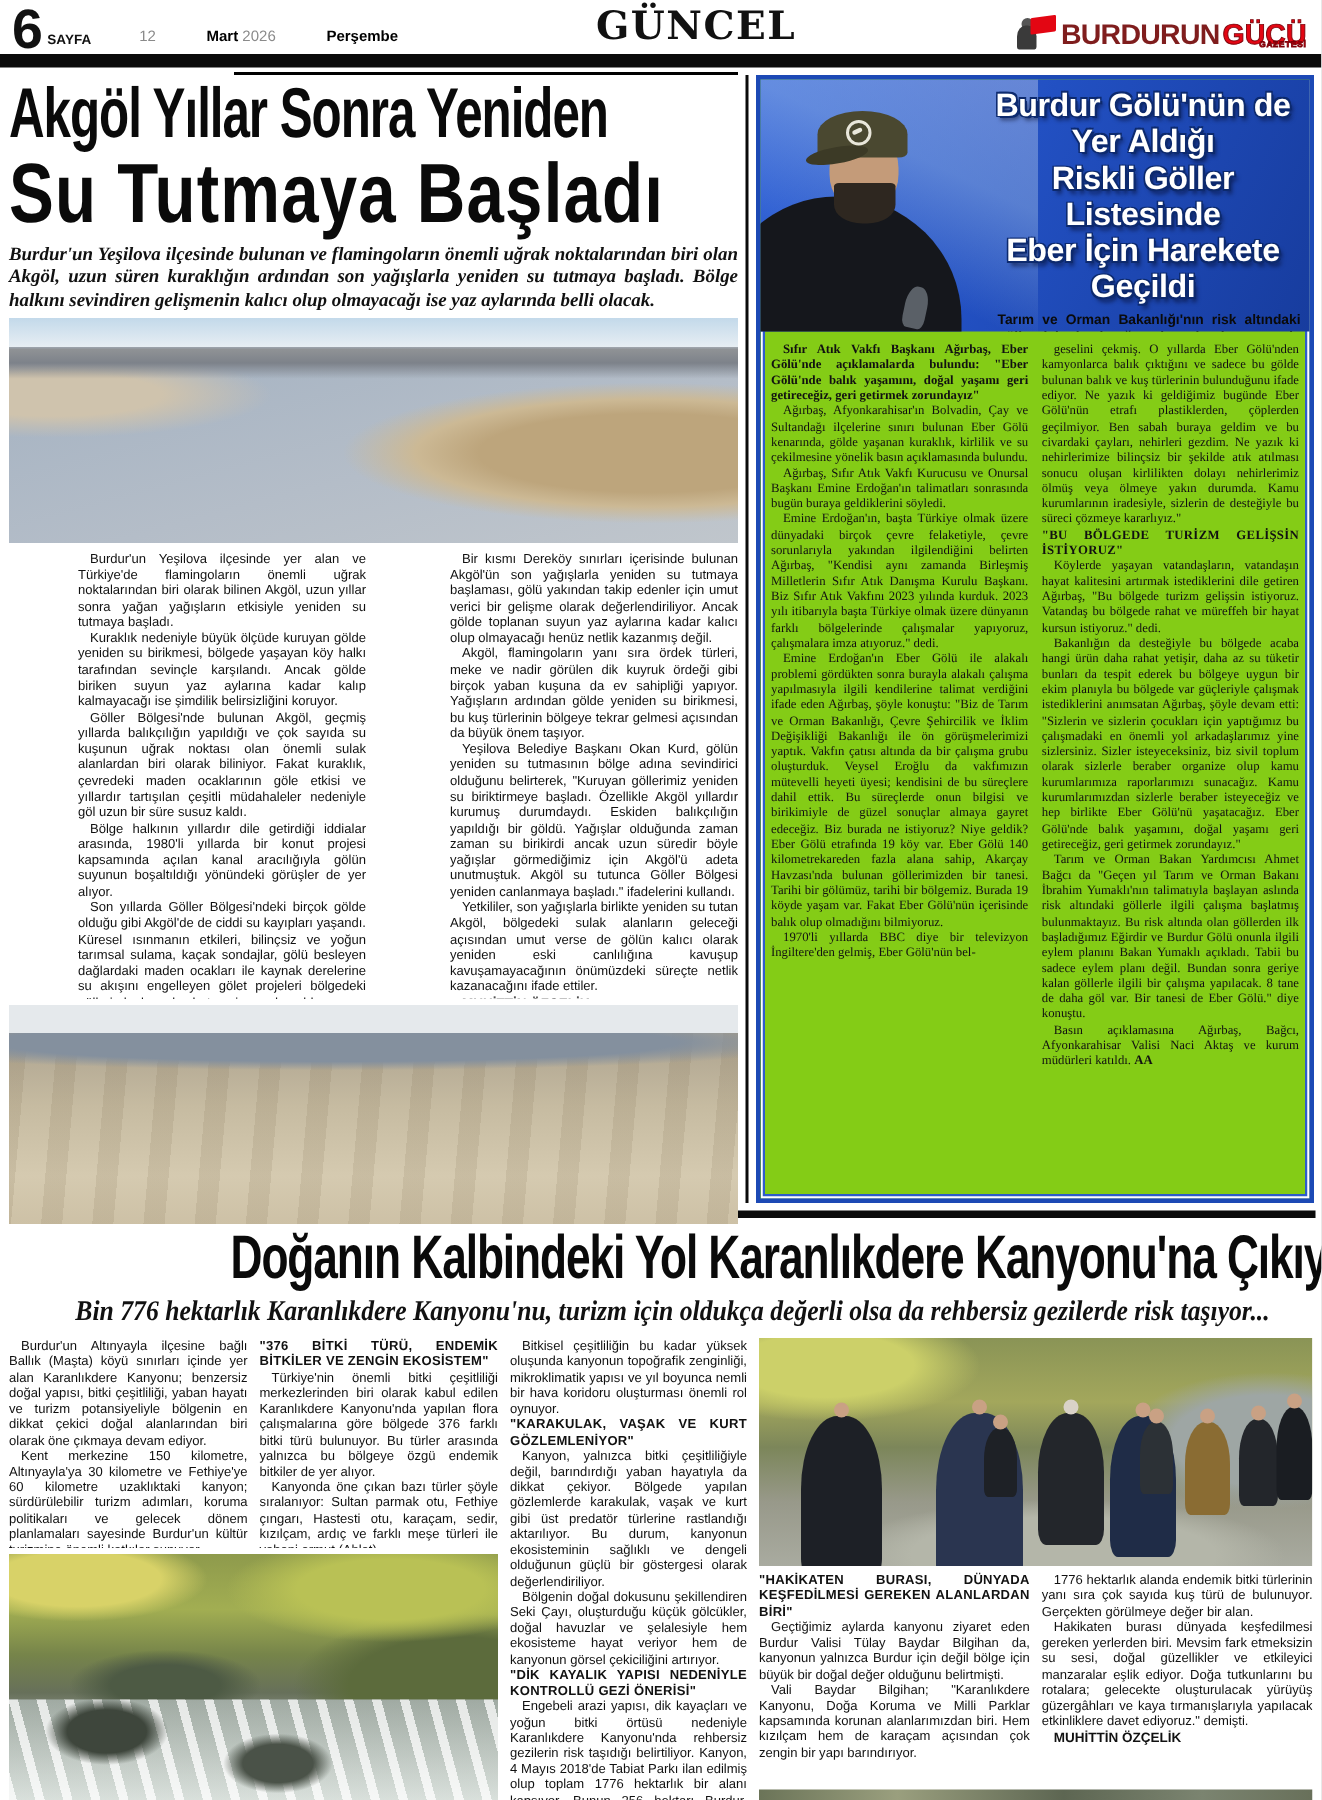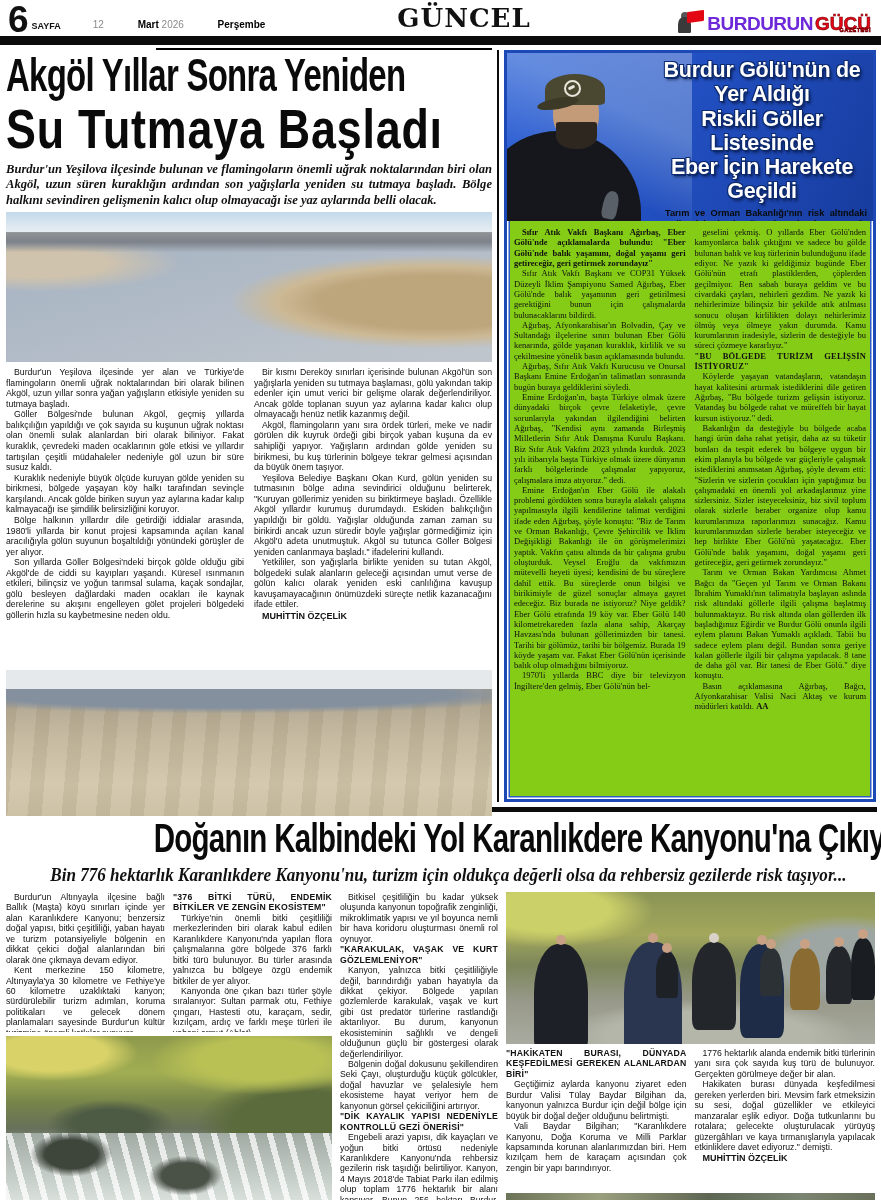--- a/index.html
+++ b/index.html
@@ -12,21 +12,21 @@
   .date{font-size:10px;margin:0 0 3px 32px;white-space:nowrap;}
   .date .dim{color:#8a8a8a;}
   .date b{color:#000;padding-left:31px;}
   .section-title{position:absolute;left:0;right:0;bottom:0;text-align:center;
     font-family:"DejaVu Serif",serif;font-weight:bold;font-size:26px;letter-spacing:1px;margin-left:47px;}
   .brand{margin-left:auto;display:flex;align-items:flex-end;position:relative;z-index:2;}
   .brand-icon{width:26px;height:22px;position:relative;margin-right:3px;}
   .brand-icon .bust{position:absolute;left:0;bottom:0;width:13px;height:16px;background:#3a3a3a;border-radius:45% 45% 10% 10%;}
   .brand-icon .bust-head{position:absolute;left:3px;bottom:13px;width:8px;height:8px;background:#555;border-radius:50%;}
   .brand-icon .flag{position:absolute;left:9px;top:0;width:17px;height:11px;background:#e30613;transform:skewY(-8deg);border-radius:1px;}
-  .brand-main{color:#6d28d9;font-weight:800;font-size:19px;letter-spacing:-0.5px;line-height:18px;}
+  .brand-main{color:#7f1d1d;font-weight:800;font-size:19px;letter-spacing:-0.5px;line-height:18px;}
   .brand-accent{color:#e30613;font-weight:800;font-size:19px;line-height:18px;margin-left:2px;position:relative;margin-top:15px;
     -webkit-text-stroke:0.6px #7a0008;}
   .brand-sub{position:absolute;right:0;bottom:-6px;font-size:5.5px;font-weight:bold;color:#e30613;letter-spacing:0.5px;}
   .header-rule{height:9px;background:#0b0b0b;margin-top:3px;}
   
   .main{display:flex;gap:5px;padding:5px 5px 0 6px;height:752px;position:relative;}
   .left-article{width:486px;position:relative;}
   .hairline{position:absolute;top:-2px;left:150px;right:0;height:2px;background:#000;}
   .hl1-line{font-weight:800;white-space:nowrap;color:#0a0a0a;}
   .hl1-line .sx{display:inline-block;transform-origin:0 60%;}
@@ -44,21 +44,21 @@
       radial-gradient(ellipse 62% 46% at 88% 60%,#bda57c 0 38%,#ccb995 52%,rgba(0,0,0,0) 68%),
       radial-gradient(ellipse 50% 32% at 6% 34%,#cfc3ad 0 30%,rgba(0,0,0,0) 60%),
       linear-gradient(165deg,#aab6c4 28%,#b4bdc8 60%,#c0c6cc 100%);}
   .photo-dry{height:146px;margin-top:4px;
     background:
       linear-gradient(180deg,#e5e9ec 0 13%,rgba(0,0,0,0) 13%),
       radial-gradient(ellipse 85% 16% at 45% 17%,#84909e 0 55%,rgba(0,0,0,0) 80%),
       repeating-linear-gradient(95deg,rgba(110,92,62,0.12) 0 14px,rgba(0,0,0,0) 14px 34px),
       linear-gradient(180deg,#b2a893 20%,#c6bba1 46%,#d5cab0 78%,#cdc1a6 100%);}
   .cols1{display:flex;gap:10px;margin-top:5px;height:299px;overflow:hidden;}
-  .bodycol{flex:1;font-size:8.7px;line-height:1.215;text-align:justify;}
+  .bodycol{flex:1;font-size:8.7px;line-height:1.215;text-align:justify;margin-left:46px;}
   .bodycol p{margin:0;text-indent:8px;}
   .byline{font-weight:bold;font-size:9px;margin-top:1px;text-indent:8px;}
   .v-divider{width:2px;background:#0a0a0a;margin:0;}
   
   .eber-box{flex:1;border:3px solid #1c49b5;box-shadow:inset 0 0 0 1.5px #fff, inset 0 0 0 3px #2e5ccb;
     display:flex;flex-direction:column;background:#84cc16;}
   .eber-head{height:168px;position:relative;overflow:hidden;flex:none;
     background:linear-gradient(115deg,#3465d8 0%,#2250c2 45%,#173c9e 100%);}
   .photo-man{position:absolute;left:0;top:0;width:185px;height:100%;
     background:linear-gradient(205deg,rgba(255,255,255,0.30) 0%,rgba(190,215,240,0.35) 35%,rgba(0,0,0,0) 70%);}
@@ -161,22 +161,22 @@
         <span class="sx">Akgöl Yıllar Sonra Yeniden</span>
       </div>
       <div class="hl1-line hl1-b">
         <span class="sx">Su Tutmaya Başladı</span>
       </div>
       <div class="lede1">Burdur'un Yeşilova ilçesinde bulunan ve flamingoların önemli uğrak noktalarından biri olan Akgöl, uzun süren kuraklığın ardından son yağışlarla yeniden su tutmaya başladı. Bölge halkını sevindiren gelişmenin kalıcı olup olmayacağı ise yaz aylarında belli olacak.</div>
       <div class="photo photo-lake"></div>
       <div class="cols1">
         <div class="bodycol">
           <p>Burdur'un Yeşilova ilçesinde yer alan ve Türkiye'de flamingoların önemli uğrak noktalarından biri olarak bilinen Akgöl, uzun yıllar sonra yağan yağışların etkisiyle yeniden su tutmaya başladı.</p>
+          <p>Kuraklık nedeniyle büyük ölçüde kuruyan gölde yeniden su birikmesi, bölgede yaşayan köy halkı tarafından sevinçle karşılandı. Ancak gölde biriken suyun yaz aylarına kadar kalıp kalmayacağı ise şimdilik belirsizliğini koruyor.</p>
           <p>Göller Bölgesi'nde bulunan Akgöl, geçmiş yıllarda balıkçılığın yapıldığı ve çok sayıda su kuşunun uğrak noktası olan önemli sulak alanlardan biri olarak biliniyor. Fakat kuraklık, çevredeki maden ocaklarının göle etkisi ve yıllardır tartışılan çeşitli müdahaleler nedeniyle göl uzun bir süre susuz kaldı.</p>
-          <p>Kuraklık nedeniyle büyük ölçüde kuruyan gölde yeniden su birikmesi, bölgede yaşayan köy halkı tarafından sevinçle karşılandı. Ancak gölde biriken suyun yaz aylarına kadar kalıp kalmayacağı ise şimdilik belirsizliğini koruyor.</p>
           <p>Bölge halkının yıllardır dile getirdiği iddialar arasında, 1980'li yıllarda bir konut projesi kapsamında açılan kanal aracılığıyla gölün suyunun boşaltıldığı yönündeki görüşler de yer alıyor.</p>
           <p>Son yıllarda Göller Bölgesi'ndeki birçok gölde olduğu gibi Akgöl'de de ciddi su kayıpları yaşandı. Küresel ısınmanın etkileri, bilinçsiz ve yoğun tarımsal sulama, kaçak sondajlar, gölü besleyen dağlardaki maden ocakları ile kaynak derelerine su akışını engelleyen gölet projeleri bölgedeki göllerin hızla su kaybetmesine neden oldu.</p>
         </div>
         <div class="bodycol">
           <p>Bir kısmı Dereköy sınırları içerisinde bulunan Akgöl'ün son yağışlarla yeniden su tutmaya başlaması, gölü yakından takip edenler için umut verici bir gelişme olarak değerlendiriliyor. Ancak gölde toplanan suyun yaz aylarına kadar kalıcı olup olmayacağı henüz netlik kazanmış değil.</p>
           <p>Akgöl, flamingoların yanı sıra ördek türleri, meke ve nadir görülen dik kuyruk ördeği gibi birçok yaban kuşuna da ev sahipliği yapıyor. Yağışların ardından gölde yeniden su birikmesi, bu kuş türlerinin bölgeye tekrar gelmesi açısından da büyük önem taşıyor.</p>
           <p>Yeşilova Belediye Başkanı Okan Kurd, gölün yeniden su tutmasının bölge adına sevindirici olduğunu belirterek, "Kuruyan göllerimiz yeniden su biriktirmeye başladı. Özellikle Akgöl yıllardır kurumuş durumdaydı. Eskiden balıkçılığın yapıldığı bir göldü. Yağışlar olduğunda zaman zaman su birikirdi ancak uzun süredir böyle yağışlar görmediğimiz için Akgöl'ü adeta unutmuştuk. Akgöl su tutunca Göller Bölgesi yeniden canlanmaya başladı." ifadelerini kullandı.</p>
           <p>Yetkililer, son yağışlarla birlikte yeniden su tutan Akgöl, bölgedeki sulak alanların geleceği açısından umut verse de gölün kalıcı olarak yeniden eski canlılığına kavuşup kavuşamayacağının önümüzdeki süreçte netlik kazanacağını ifade ettiler.</p>
           <div class="byline">MUHİTTİN ÖZÇELİK</div>
         </div>
@@ -200,21 +200,20 @@
         <div class="eber-headline">
           <div>Burdur Gölü'nün de Yer Aldığı</div>
           <div>Riskli Göller Listesinde</div>
           <div>Eber İçin Harekete Geçildi</div>
         </div>
         <div class="eber-lede">Tarım ve Orman Bakanlığı'nın risk altındaki göller için başlattığı çalışmalar kapsamında Burdur Gölü ve Eğirdir'in ardından Eber Gölü için de yeni bir süreç başlatılıyor. Sıfır Atık Vakfı Başkanı Samed Ağırbaş, gölde balık ve doğal yaşamın yeniden canlandırılması için çalışma yapılacağını açıkladı.</div>
       </div>
       <div class="eber-body">
         <div class="eber-col">
           <p class="bold-para">Sıfır Atık Vakfı Başkanı Ağırbaş, Eber Gölü'nde açıklamalarda bulundu: "Eber Gölü'nde balık yaşamını, doğal yaşamı geri getireceğiz, geri getirmek zorundayız"</p>
-          <p>Sıfır Atık Vakfı Başkanı ve COP31 Yüksek Düzeyli İklim Şampiyonu Samed Ağırbaş, Eber Gölü'nde balık yaşamının geri getirilmesi gerektiğini bunun için çalışmalarda bulunacaklarını bildirdi.</p>
           <p>Ağırbaş, Afyonkarahisar'ın Bolvadin, Çay ve Sultandağı ilçelerine sınırı bulunan Eber Gölü kenarında, gölde yaşanan kuraklık, kirlilik ve su çekilmesine yönelik basın açıklamasında bulundu.</p>
           <p>Ağırbaş, Sıfır Atık Vakfı Kurucusu ve Onursal Başkanı Emine Erdoğan'ın talimatları sonrasında bugün buraya geldiklerini söyledi.</p>
           <p>Emine Erdoğan'ın, başta Türkiye olmak üzere dünyadaki birçok çevre felaketiyle, çevre sorunlarıyla yakından ilgilendiğini belirten Ağırbaş, "Kendisi aynı zamanda Birleşmiş Milletlerin Sıfır Atık Danışma Kurulu Başkanı. Biz Sıfır Atık Vakfını 2023 yılında kurduk. 2023 yılı itibarıyla başta Türkiye olmak üzere dünyanın farklı bölgelerinde çalışmalar yapıyoruz, çalışmalara imza atıyoruz." dedi.</p>
           <p>Emine Erdoğan'ın Eber Gölü ile alakalı problemi gördükten sonra burayla alakalı çalışma yapılmasıyla ilgili kendilerine talimat verdiğini ifade eden Ağırbaş, şöyle konuştu: "Biz de Tarım ve Orman Bakanlığı, Çevre Şehircilik ve İklim Değişikliği Bakanlığı ile ön görüşmelerimizi yaptık. Vakfın çatısı altında da bir çalışma grubu oluşturduk. Veysel Eroğlu da vakfımızın mütevelli heyeti üyesi; kendisini de bu süreçlere dahil ettik. Bu süreçlerde onun bilgisi ve birikimiyle de güzel sonuçlar almaya gayret edeceğiz. Biz burada ne istiyoruz? Niye geldik? Eber Gölü etrafında 19 köy var. Eber Gölü 140 kilometrekareden fazla alana sahip, Akarçay Havzası'nda bulunan göllerimizden bir tanesi. Tarihi bir gölümüz, tarihi bir bölgemiz. Burada 19 köyde yaşam var. Fakat Eber Gölü'nün içerisinde balık olup olmadığını bilmiyoruz.</p>
           <p>1970'li yıllarda BBC diye bir televizyon İngiltere'den gelmiş, Eber Gölü'nün bel-</p>
         </div>
         <div class="eber-col">
           <p>geselini çekmiş. O yıllarda Eber Gölü'nden kamyonlarca balık çıktığını ve sadece bu gölde bulunan balık ve kuş türlerinin bulunduğunu ifade ediyor. Ne yazık ki geldiğimiz bugünde Eber Gölü'nün etrafı plastiklerden, çöplerden geçilmiyor. Ben sabah buraya geldim ve bu civardaki çayları, nehirleri gezdim. Ne yazık ki nehirlerimize bilinçsiz bir şekilde atık atılması sonucu oluşan kirlilikten dolayı nehirlerimiz ölmüş veya ölmeye yakın durumda. Kamu kurumlarının iradesiyle, sizlerin de desteğiyle bu süreci çözmeye kararlıyız."</p>
           <p class="subhead">"BU BÖLGEDE TURİZM GELİŞSİN İSTİYORUZ"</p>
           <p>Köylerde yaşayan vatandaşların, vatandaşın hayat kalitesini artırmak istediklerini dile getiren Ağırbaş, "Bu bölgede turizm gelişsin istiyoruz. Vatandaş bu bölgede rahat ve müreffeh bir hayat kursun istiyoruz." dedi.</p>

